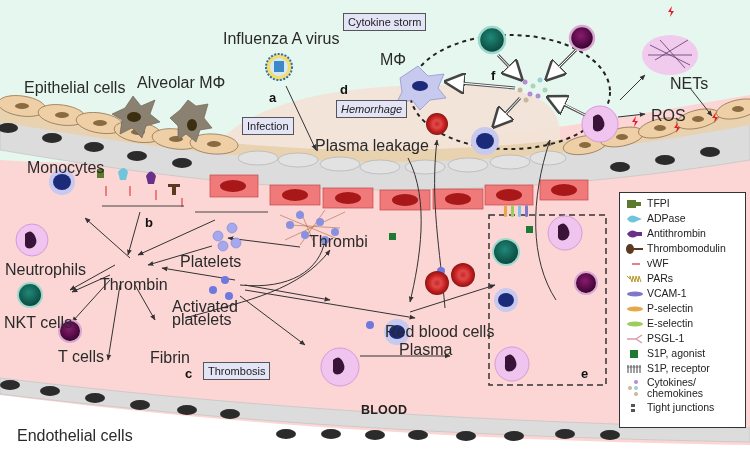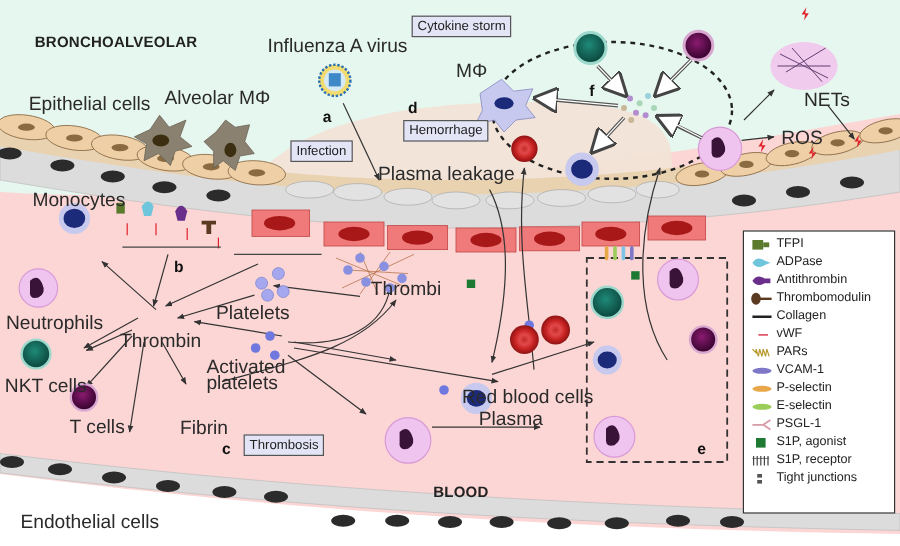--- a/index.html
+++ b/index.html
@@ -307,21 +307,20 @@
   </g>
 
   <g fill="#e0202a">
     <path d="M668,12 l4,-6 l-1,5 l3,0 l-4,6 l1,-5 z"></path>
     <path d="M632,122 l4,-6 l-1,5 l3,0 l-4,6 l1,-5 z"></path>
     <path d="M674,128 l4,-6 l-1,5 l3,0 l-4,6 l1,-5 z"></path>
     <path d="M712,118 l4,-6 l-1,5 l3,0 l-4,6 l1,-5 z"></path>
   </g>
 </svg>
 
-<div class="lbl big" style="left:29px;top:29px;">BRONCHOALVEOLAR</div>
 <div class="lbl big" style="left:361px;top:404px;">BLOOD</div>
 
 <div class="lbl" style="left:223px;top:31px;">Influenza A virus</div>
 <div class="lbl" style="left:24px;top:80px;">Epithelial cells</div>
 <div class="lbl" style="left:137px;top:75px;">Alveolar MΦ</div>
 <div class="lbl" style="left:380px;top:52px;">MΦ</div>
 <div class="lbl" style="left:315px;top:138px;">Plasma leakage</div>
 <div class="lbl" style="left:670px;top:76px;">NETs</div>
 <div class="lbl" style="left:651px;top:108px;">ROS</div>
 <div class="lbl" style="left:27px;top:160px;">Monocytes</div>
@@ -332,21 +331,21 @@
 <div class="lbl" style="left:180px;top:254px;">Platelets</div>
 <div class="lbl" style="left:172px;top:299px;">Activated</div>
 <div class="lbl" style="left:172px;top:312px;">platelets</div>
 <div class="lbl" style="left:150px;top:350px;">Fibrin</div>
 <div class="lbl" style="left:309px;top:234px;">Thrombi</div>
 <div class="lbl" style="left:399px;top:298px;margin-top:44px;">Plasma</div>
 <div class="lbl" style="left:385px;top:324px;">Red blood cells</div>
 <div class="lbl" style="left:17px;top:428px;">Endothelial cells</div>
 
 <div class="box" style="left:242px;top:117px;">Infection</div>
-<div class="box" style="left:336px;top:100px;">Hemorrhage</div>
+<div class="box" style="left:336px;top:100px;font-style:italic;">Hemorrhage</div>
 <div class="box" style="left:343px;top:13px;">Cytokine storm</div>
 <div class="box" style="left:203px;top:362px;">Thrombosis</div>
 
 <div class="letter" style="left:269px;top:90px;">a</div>
 <div class="letter" style="left:145px;top:215px;">b</div>
 <div class="letter" style="left:185px;top:366px;">c</div>
 <div class="letter" style="left:340px;top:82px;">d</div>
 <div class="letter" style="left:581px;top:366px;">e</div>
 <div class="letter" style="left:491px;top:68px;">f</div>
 
@@ -381,28 +380,20 @@
           <svg width="20" height="12">
             <ellipse cx="6" cy="6" rx="4" ry="5" fill="#5b3a22"></ellipse>
             <rect x="9" y="5" width="10" height="2" fill="#5b3a22"></rect>
           </svg>
         </span>
         <span class="leg-txt">Thrombomodulin</span>
       </div>
       <div class="leg-row">
         <span class="leg-ic">
           <svg width="20" height="12">
-            <line x1="3" y1="6" x2="19" y2="6" stroke="#222222" stroke-width="2"></line>
-          </svg>
-        </span>
-        <span class="leg-txt">Collagen</span>
-      </div>
-      <div class="leg-row">
-        <span class="leg-ic">
-          <svg width="20" height="12">
             <line x1="8" y1="6" x2="16" y2="6" stroke="#e0556a" stroke-width="1.5"></line>
           </svg>
         </span>
         <span class="leg-txt">vWF</span>
       </div>
       <div class="leg-row">
         <span class="leg-ic">
           <svg width="20" height="12">
             <path d="M3,3 l3,3 l0,-3 l2,6 l1,-6 l2,6 l1,-6 l2,6 l1,-6 l2,6" stroke="#b89a2a" stroke-width="1" fill="none"></path>
           </svg>
@@ -451,20 +442,31 @@
       </div>
       <div class="leg-row">
         <span class="leg-ic">
           <svg width="20" height="12">
             <path d="M4,2 v8 M7,2 v8 M10,2 v8 M13,2 v8 M16,2 v8" stroke="#444444" stroke-width="1" fill="none"></path>
             <path d="M3,4 h14" stroke="#444444" stroke-width="0.6"></path>
           </svg>
         </span>
         <span class="leg-txt">S1P, receptor</span>
       </div>
+      <div class="leg-row tall">
+        <span class="leg-ic" style="height: 22px;">
+          <svg width="20" height="22">
+            <circle cx="6" cy="11" r="2" fill="#c9b79a"></circle>
+            <circle cx="12" cy="5" r="2" fill="#b48cd0"></circle>
+            <circle cx="12" cy="11" r="2" fill="#9ad0d8"></circle>
+            <circle cx="12" cy="17" r="2" fill="#c9b79a"></circle>
+          </svg>
+        </span>
+        <span class="leg-txt">Cytokines/<br>chemokines</span>
+      </div>
       <div class="leg-row">
         <span class="leg-ic">
           <svg width="20" height="12">
             <rect x="7" y="2" width="4" height="3" fill="#555555"></rect>
             <rect x="7" y="7" width="4" height="3" fill="#555555"></rect>
           </svg>
         </span>
         <span class="leg-txt">Tight junctions</span>
       </div>
     </div>

